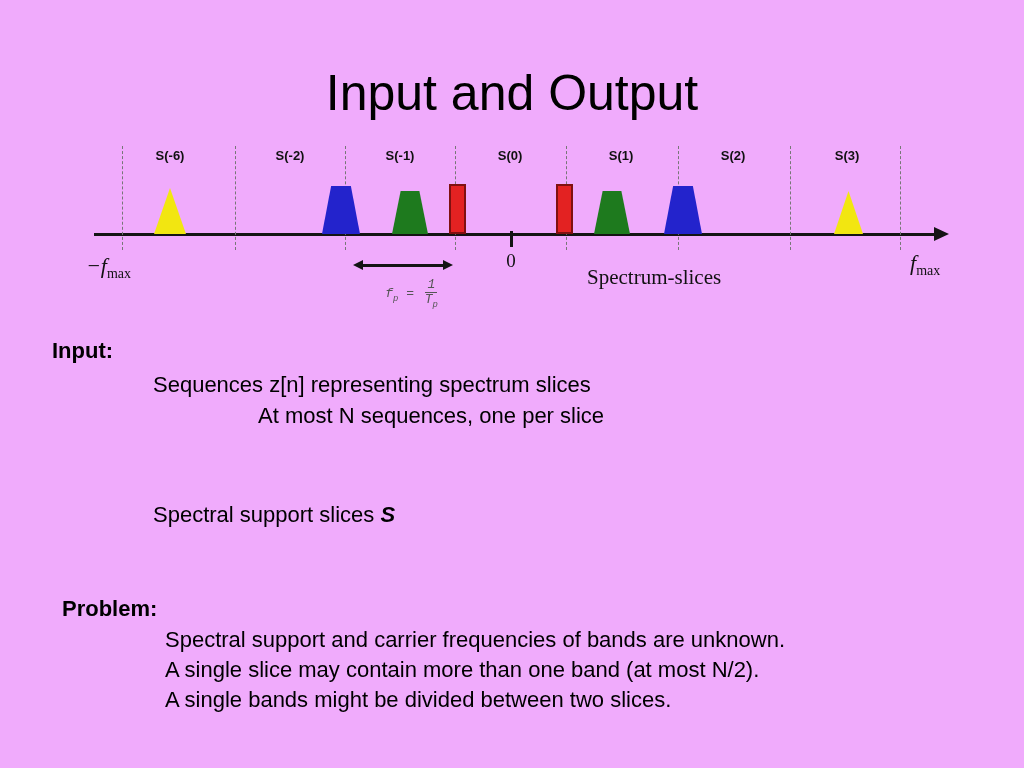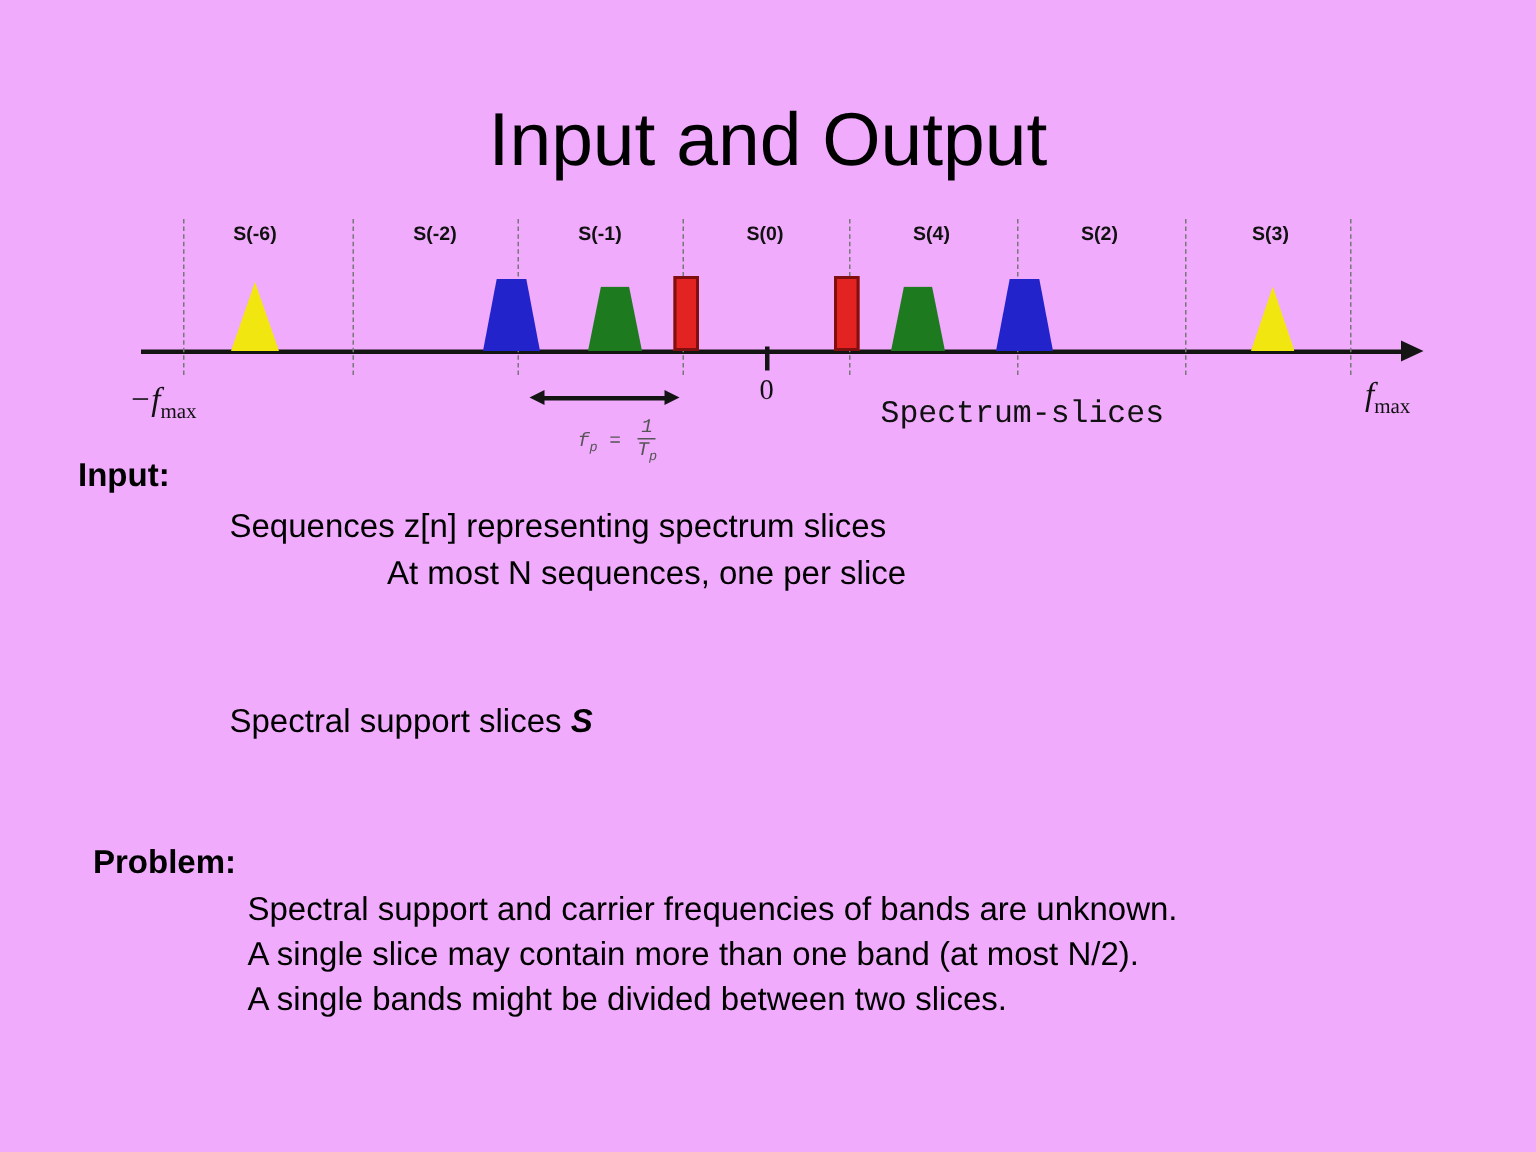--- a/index.html
+++ b/index.html
@@ -134,21 +134,21 @@
     font-family: Liberation Mono, monospace;
     font-style: italic;
     font-size: 13px;
     color: #555;
   }
   .period-label sub { font-size: 9px; }
   .spectrum-slices-label {
     position: absolute;
     left: 497px;
     top: 125px;
-    font-family: Liberation Mono, monospace;
+    font-family: Liberation Serif, serif;
     font-size: 21px;
     color: #111;
   }
 
   
   .frac {
     display: inline-flex;
     flex-direction: column;
     align-items: center;
     line-height: 1.05;
@@ -156,20 +156,21 @@
     margin-left: 3px;
   }
   .frac .fnum { border-bottom: 1px solid currentColor; padding: 0 2px; }
 
   
   .textline {
     position: absolute;
     font-size: 22px;
     color: #000;
     white-space: nowrap;
+    margin-top: 34px;
   }
   .bold { font-weight: bold; }
 
   
   .formula {
     position: absolute;
     left: 260px;
     top: 402px;
     font-family: "Liberation Serif", serif;
     font-style: italic;
@@ -224,21 +225,21 @@
       <div class="dash-line" style="left: 255px;"></div>
       <div class="dash-line" style="left: 365px;"></div>
       <div class="dash-line" style="left: 476px;"></div>
       <div class="dash-line" style="left: 588px;"></div>
       <div class="dash-line" style="left: 700px;"></div>
       <div class="dash-line" style="left: 810px;"></div>
       <div class="slice-label" style="left: 48px;">S(-6)</div>
       <div class="slice-label" style="left: 168px;">S(-2)</div>
       <div class="slice-label" style="left: 278px;">S(-1)</div>
       <div class="slice-label" style="left: 388px;">S(0)</div>
-      <div class="slice-label" style="left: 499px;">S(4)</div>
+      <div class="slice-label" style="left: 499px;">S(1)</div>
       <div class="slice-label" style="left: 611px;">S(2)</div>
       <div class="slice-label" style="left: 725px;">S(3)</div>
       <div class="band triangle" style="left: 64px; width: 32px; height: 46px; top: 48px; background: rgb(242, 230, 17);"></div>
       <div class="band trapezoid" style="left: 232px; width: 38px; height: 48px; top: 46px; background: rgb(35, 35, 204);"></div>
       <div class="band trapezoid" style="left: 302px; width: 36px; height: 43px; top: 51px; background: rgb(30, 122, 30);"></div>
       <div class="band bar" style="left: 359px; width: 17px; height: 50px; top: 44px; background: rgb(227, 34, 34);"></div>
       <div class="band bar" style="left: 466px; width: 17px; height: 50px; top: 44px; background: rgb(227, 34, 34);"></div>
       <div class="band trapezoid" style="left: 504px; width: 36px; height: 43px; top: 51px; background: rgb(30, 122, 30);"></div>
       <div class="band trapezoid" style="left: 574px; width: 38px; height: 48px; top: 46px; background: rgb(35, 35, 204);"></div>
       <div class="band triangle" style="left: 744px; width: 29px; height: 43px; top: 51px; background: rgb(242, 230, 17);"></div>

